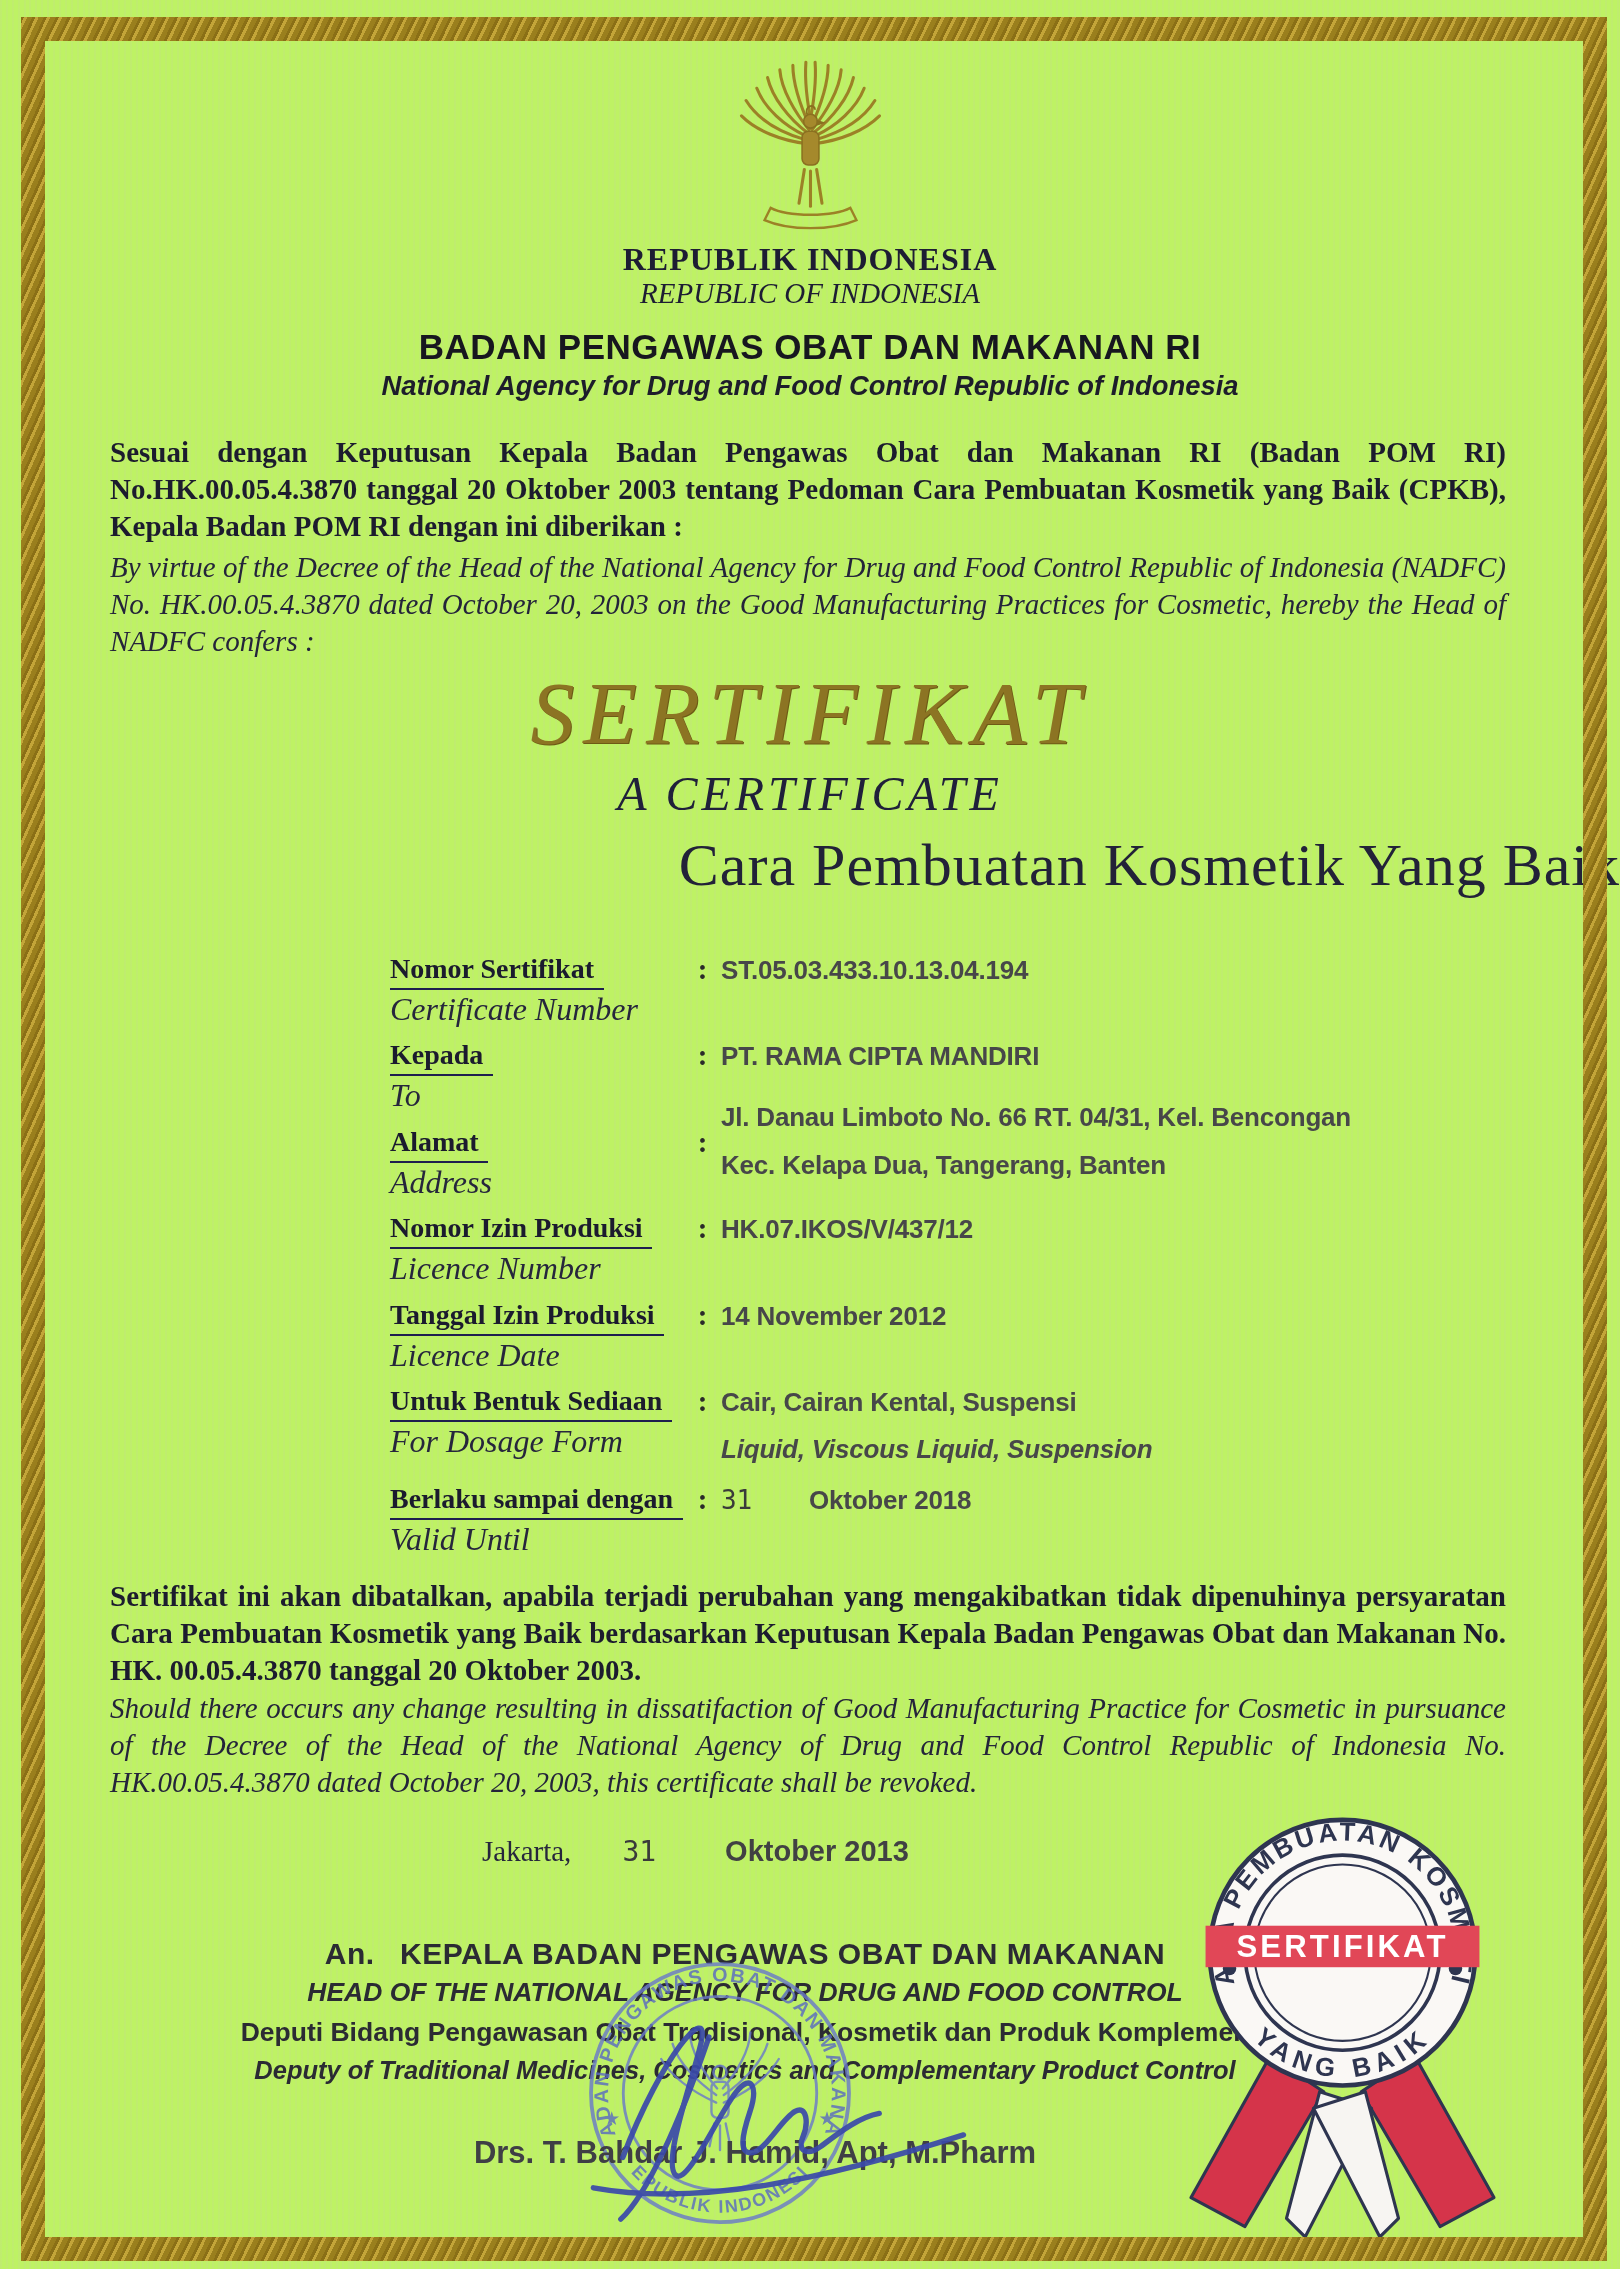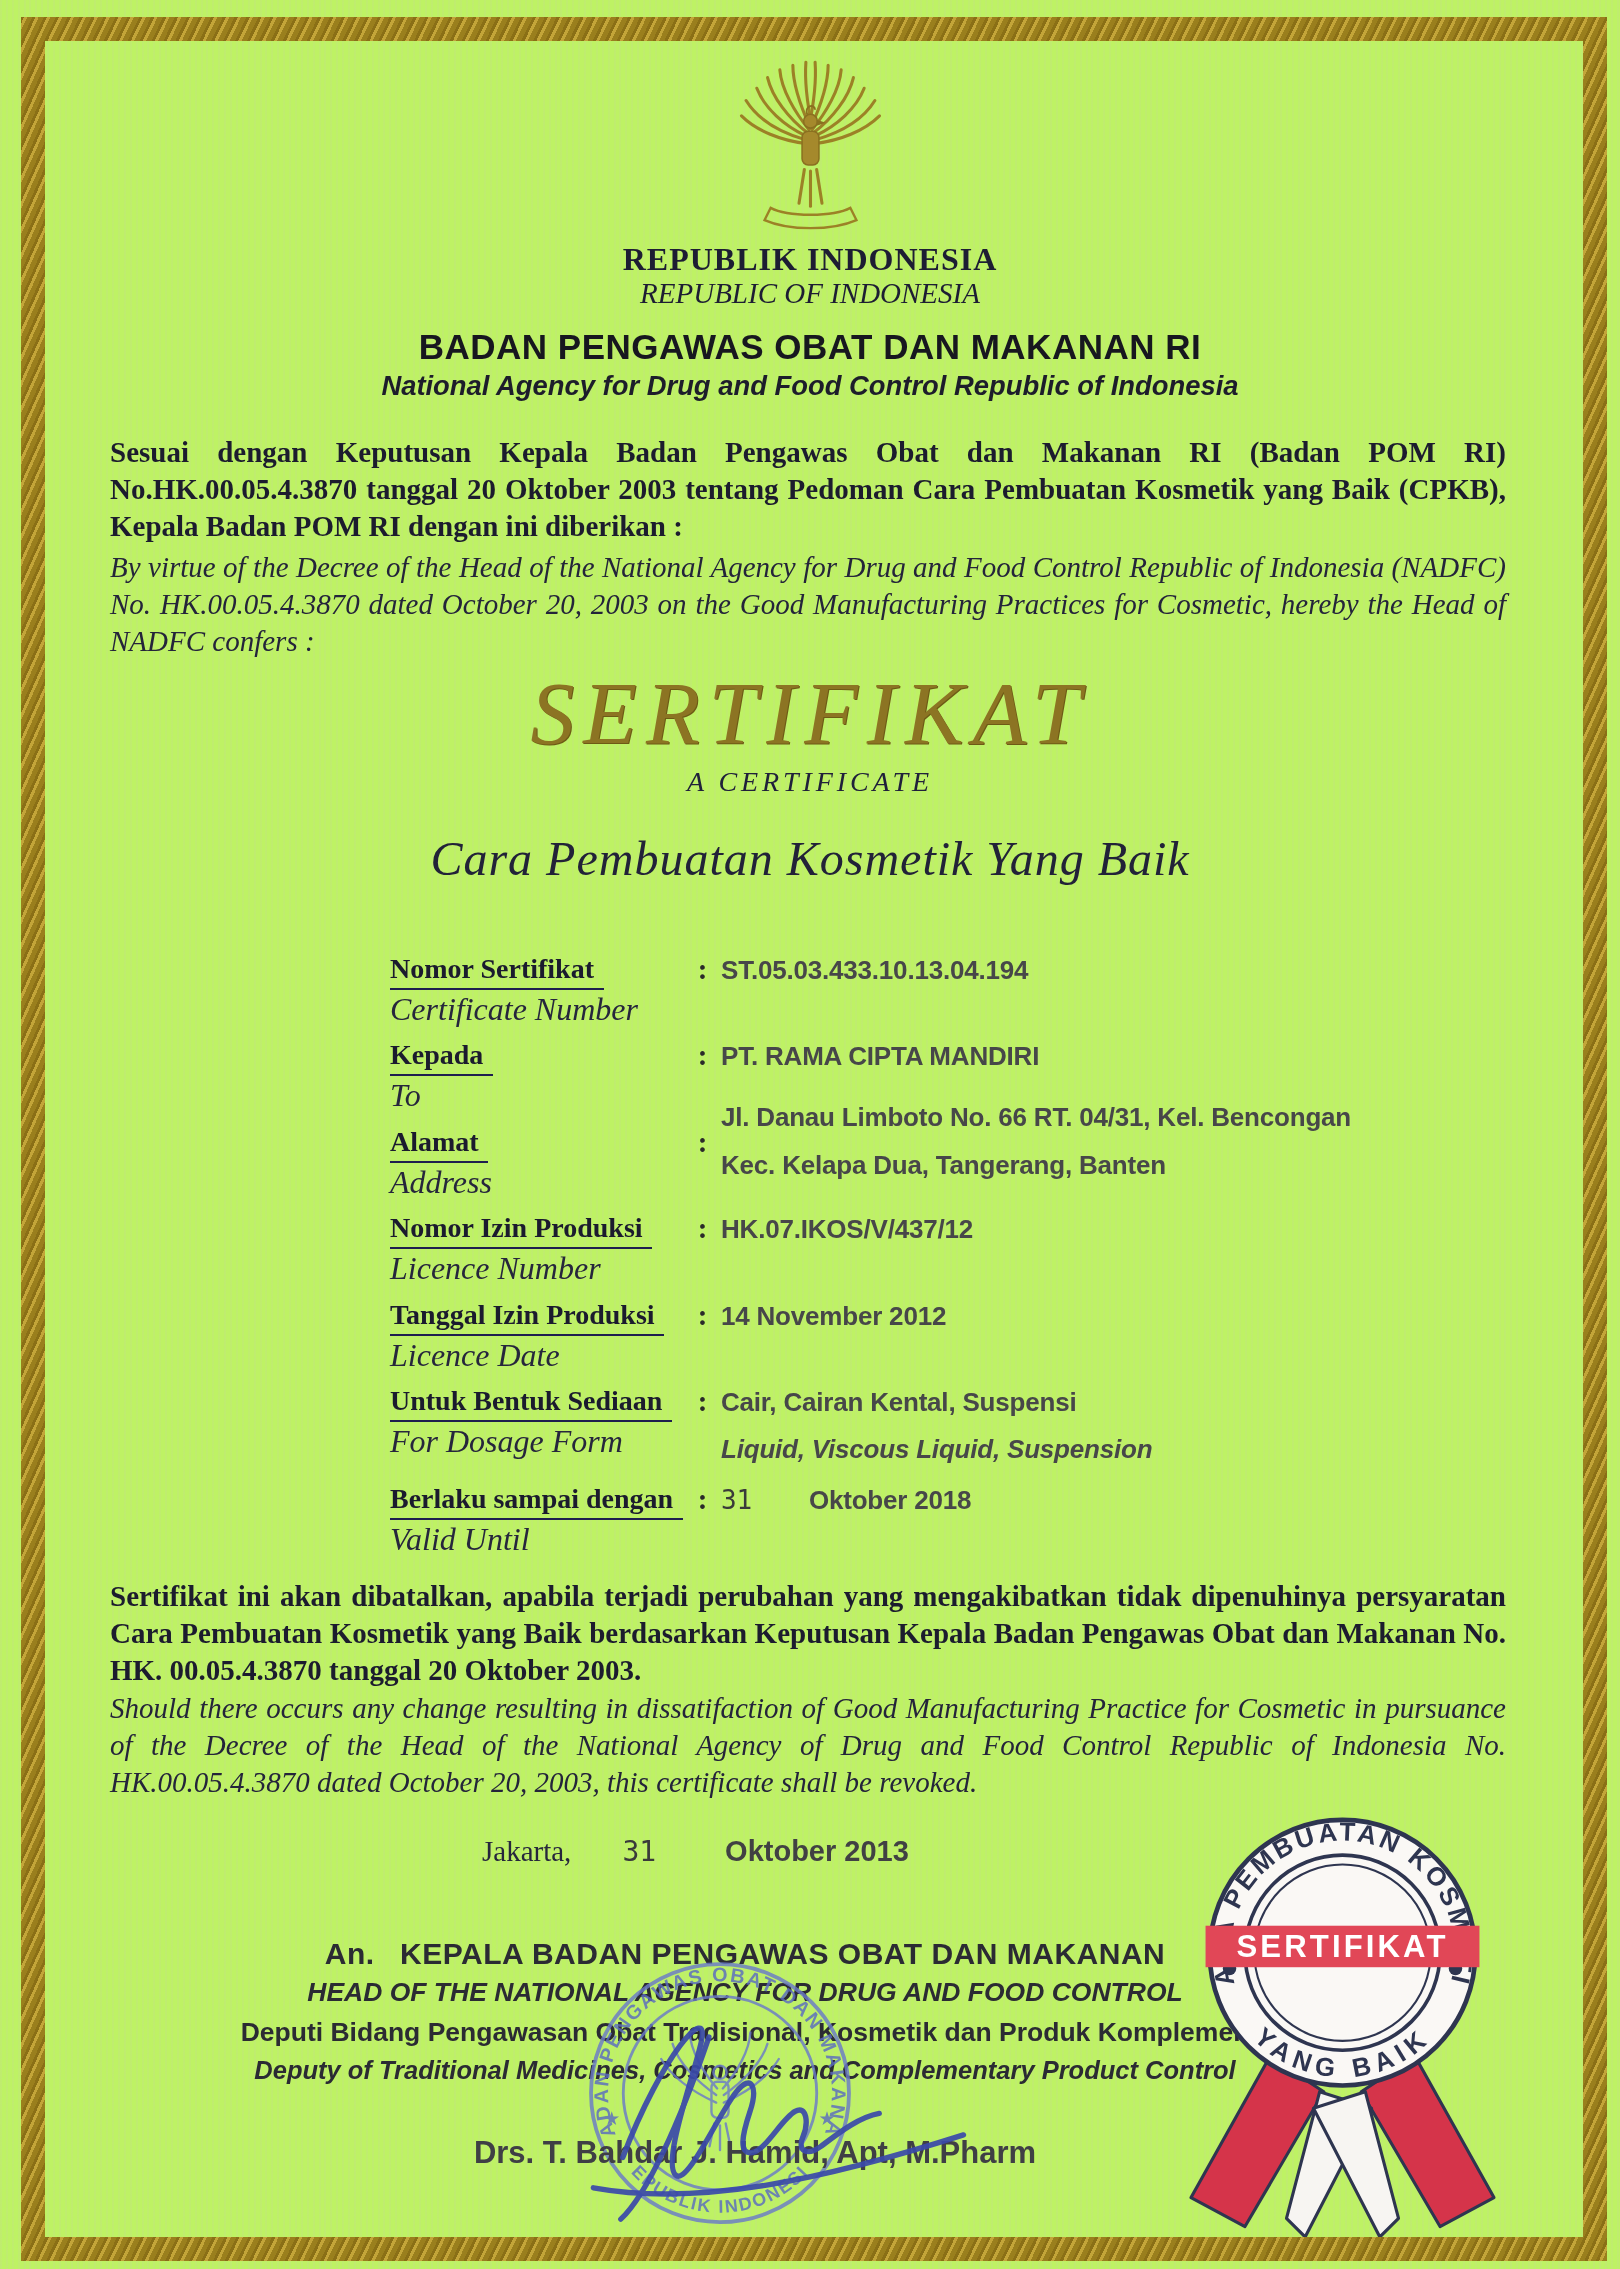--- a/index.html
+++ b/index.html
@@ -21,22 +21,22 @@
   .para{position:absolute;left:110px;width:1396px;text-align:justify;margin:0;}
   .p-id{font-weight:bold;font-size:29px;line-height:37px;color:#1c1c2e;}
   .p-en{font-style:italic;font-size:29px;line-height:37px;color:#24243a;}
   .intro-id{top:434px;}
   .intro-en{top:549px;}
   .closing-id{top:1578px;}
   .closing-en{top:1690px;}
   
   .title-main{top:663px;font-size:88px;font-style:italic;letter-spacing:8.8px;color:#8c7423;
       text-shadow:1px 1px 0 #6d5a15;font-family:"Liberation Serif",serif;}
-  .title-sub{top:766px;font-size:28px;font-style:italic;letter-spacing:3.9px;color:#20203a;}
-  .script1{top:831px;font-size:48px;font-style:italic;color:#222238;letter-spacing:1px;}
+  .title-sub{top:766px;font-size:48px;font-style:italic;letter-spacing:3.9px;color:#20203a;}
+  .script1{top:831px;font-size:60px;color:#222238;letter-spacing:1px;text-align:right;}
   .script2{top:898px;font-size:45px;font-style:italic;color:#222238;}
   
   .fields{position:absolute;left:390px;top:953px;width:1137px;z-index:1;}
   .field-row{display:flex;align-items:flex-start;margin-bottom:15.7px;}
   .flabels{width:294px;flex:0 0 294px;}
   .flabel{display:inline-block;font-weight:bold;font-size:28px;line-height:32px;color:#1b1b2e;
       border-bottom:2.9px solid #1e1e4e;padding-bottom:2.9px;padding-right:9.8px;}
   .fsub{display:block;font-style:italic;font-size:32px;line-height:29px;margin-top:4.9px;color:#26263c;}
   .fcolon{width:37px;flex:0 0 37px;font-weight:bold;font-size:29px;text-align:center;color:#2a2a2a;}
   .fvalue{font-family:"Liberation Sans",sans-serif;font-weight:bold;font-size:26px;

